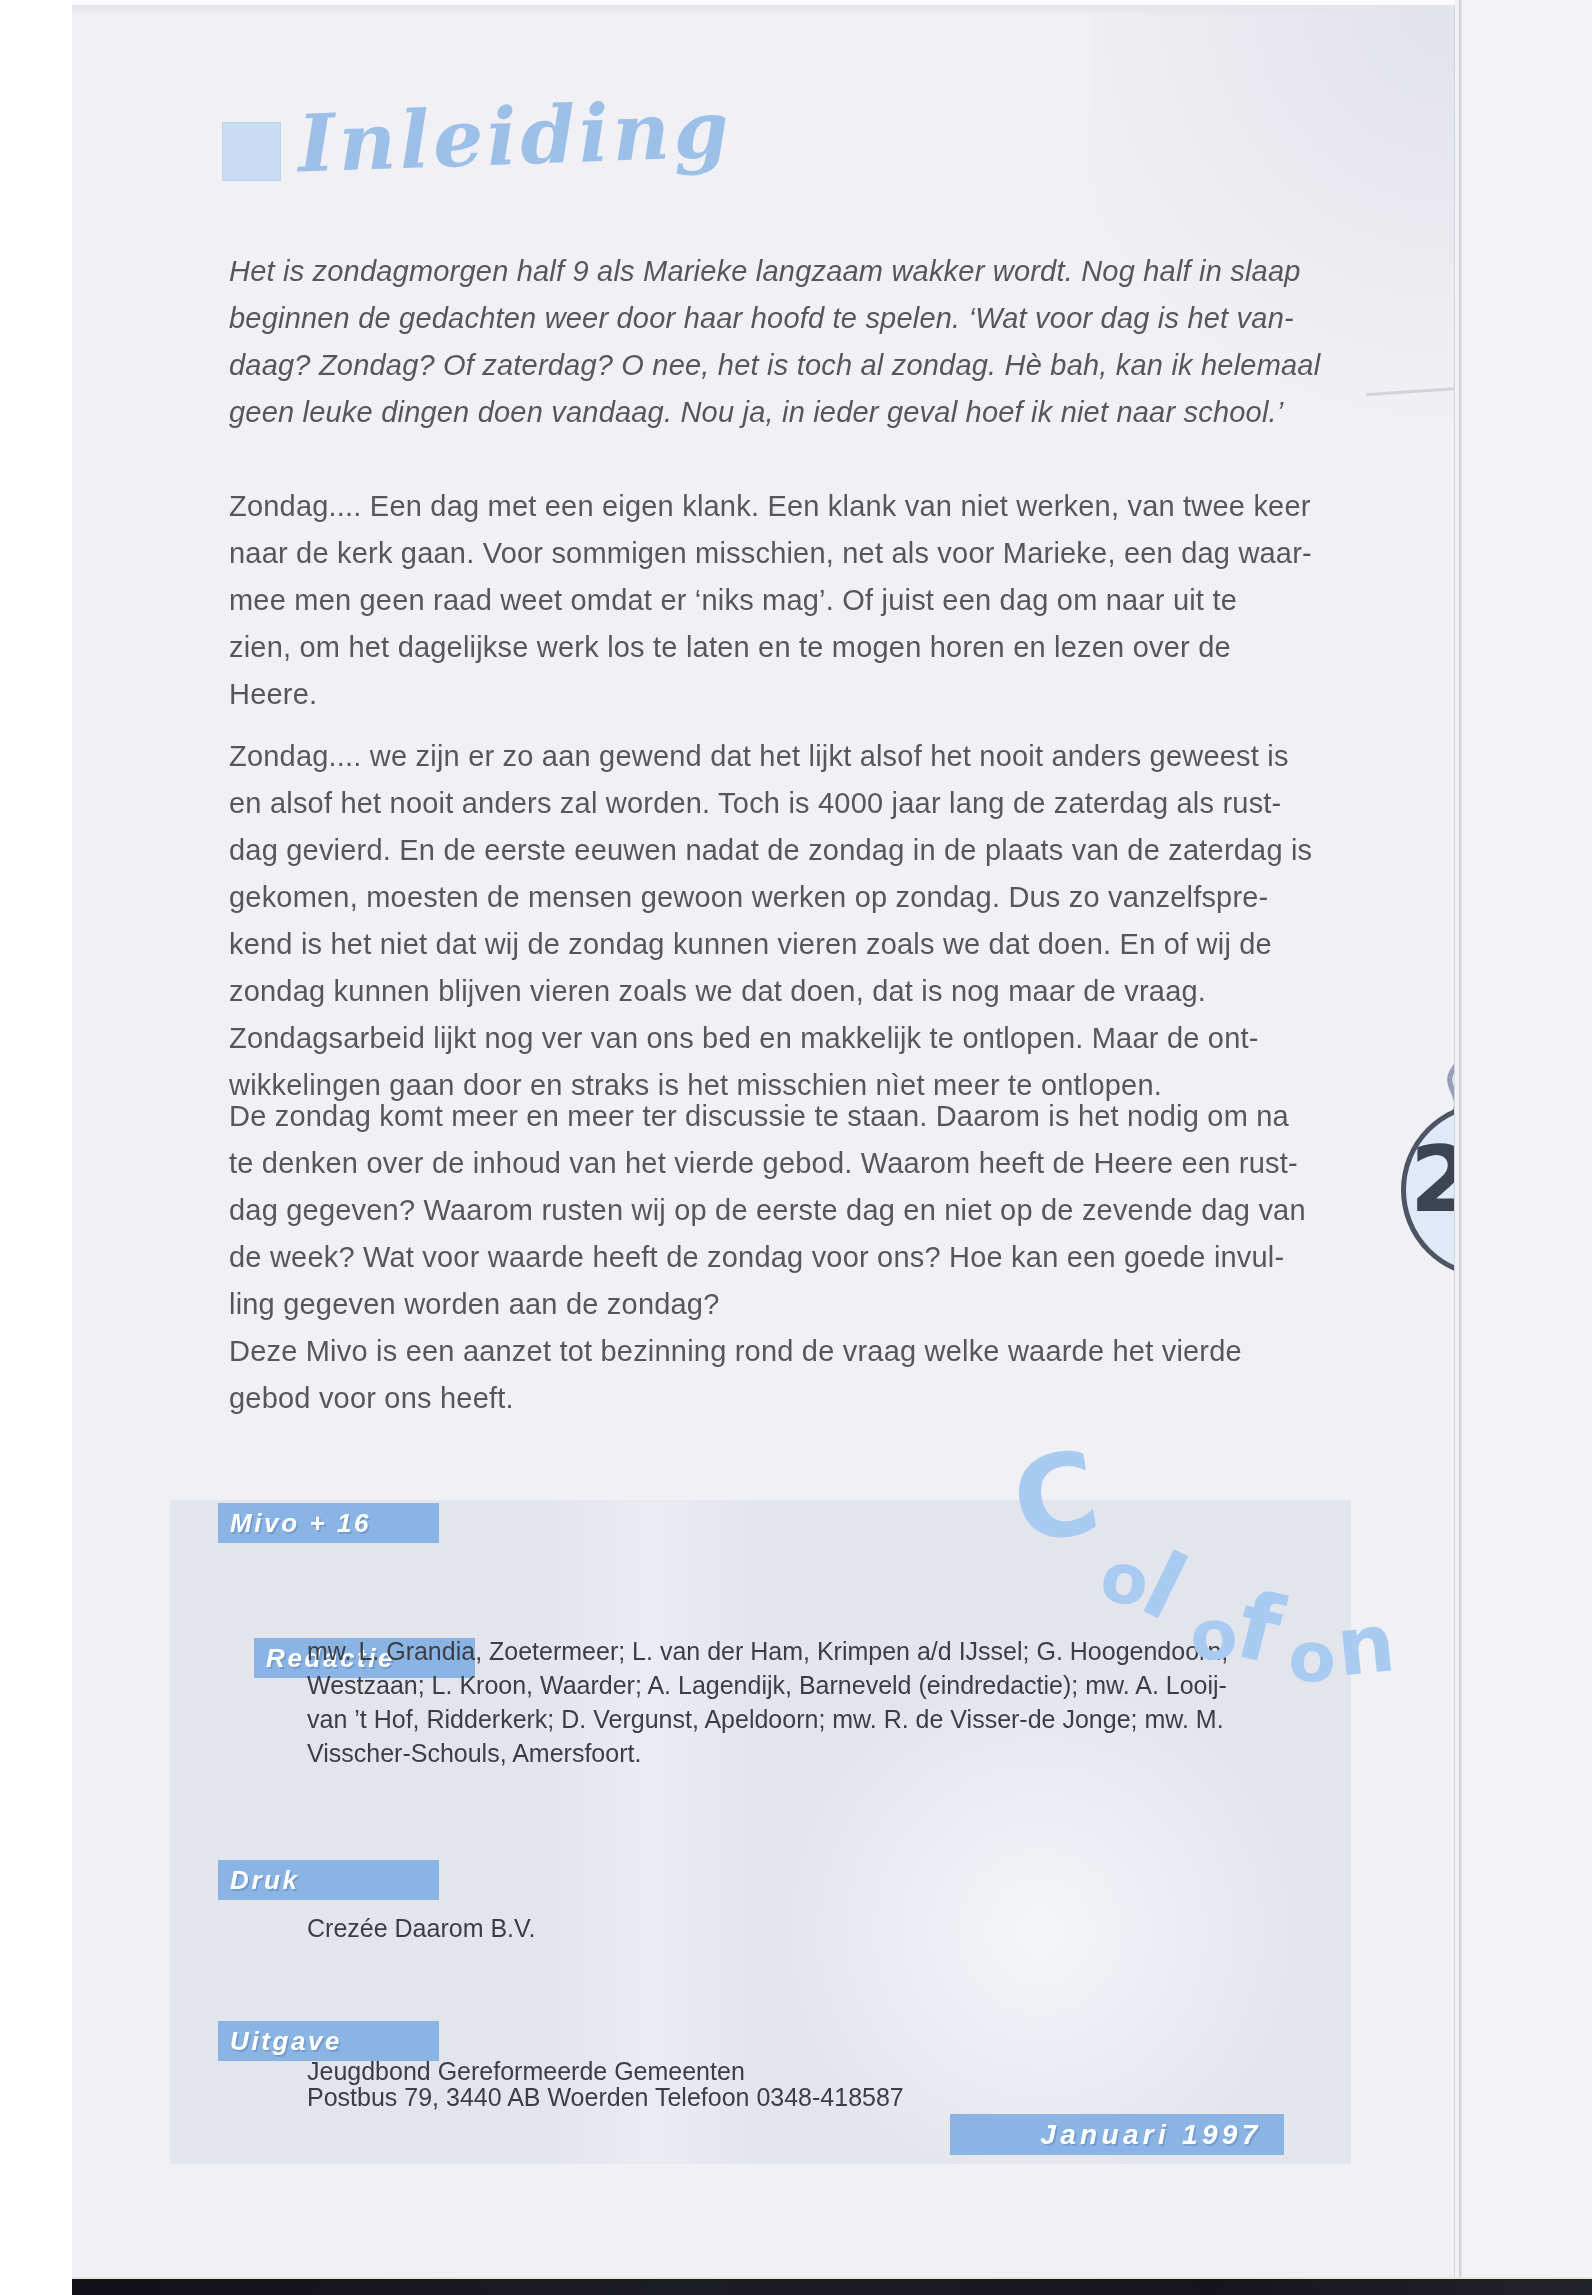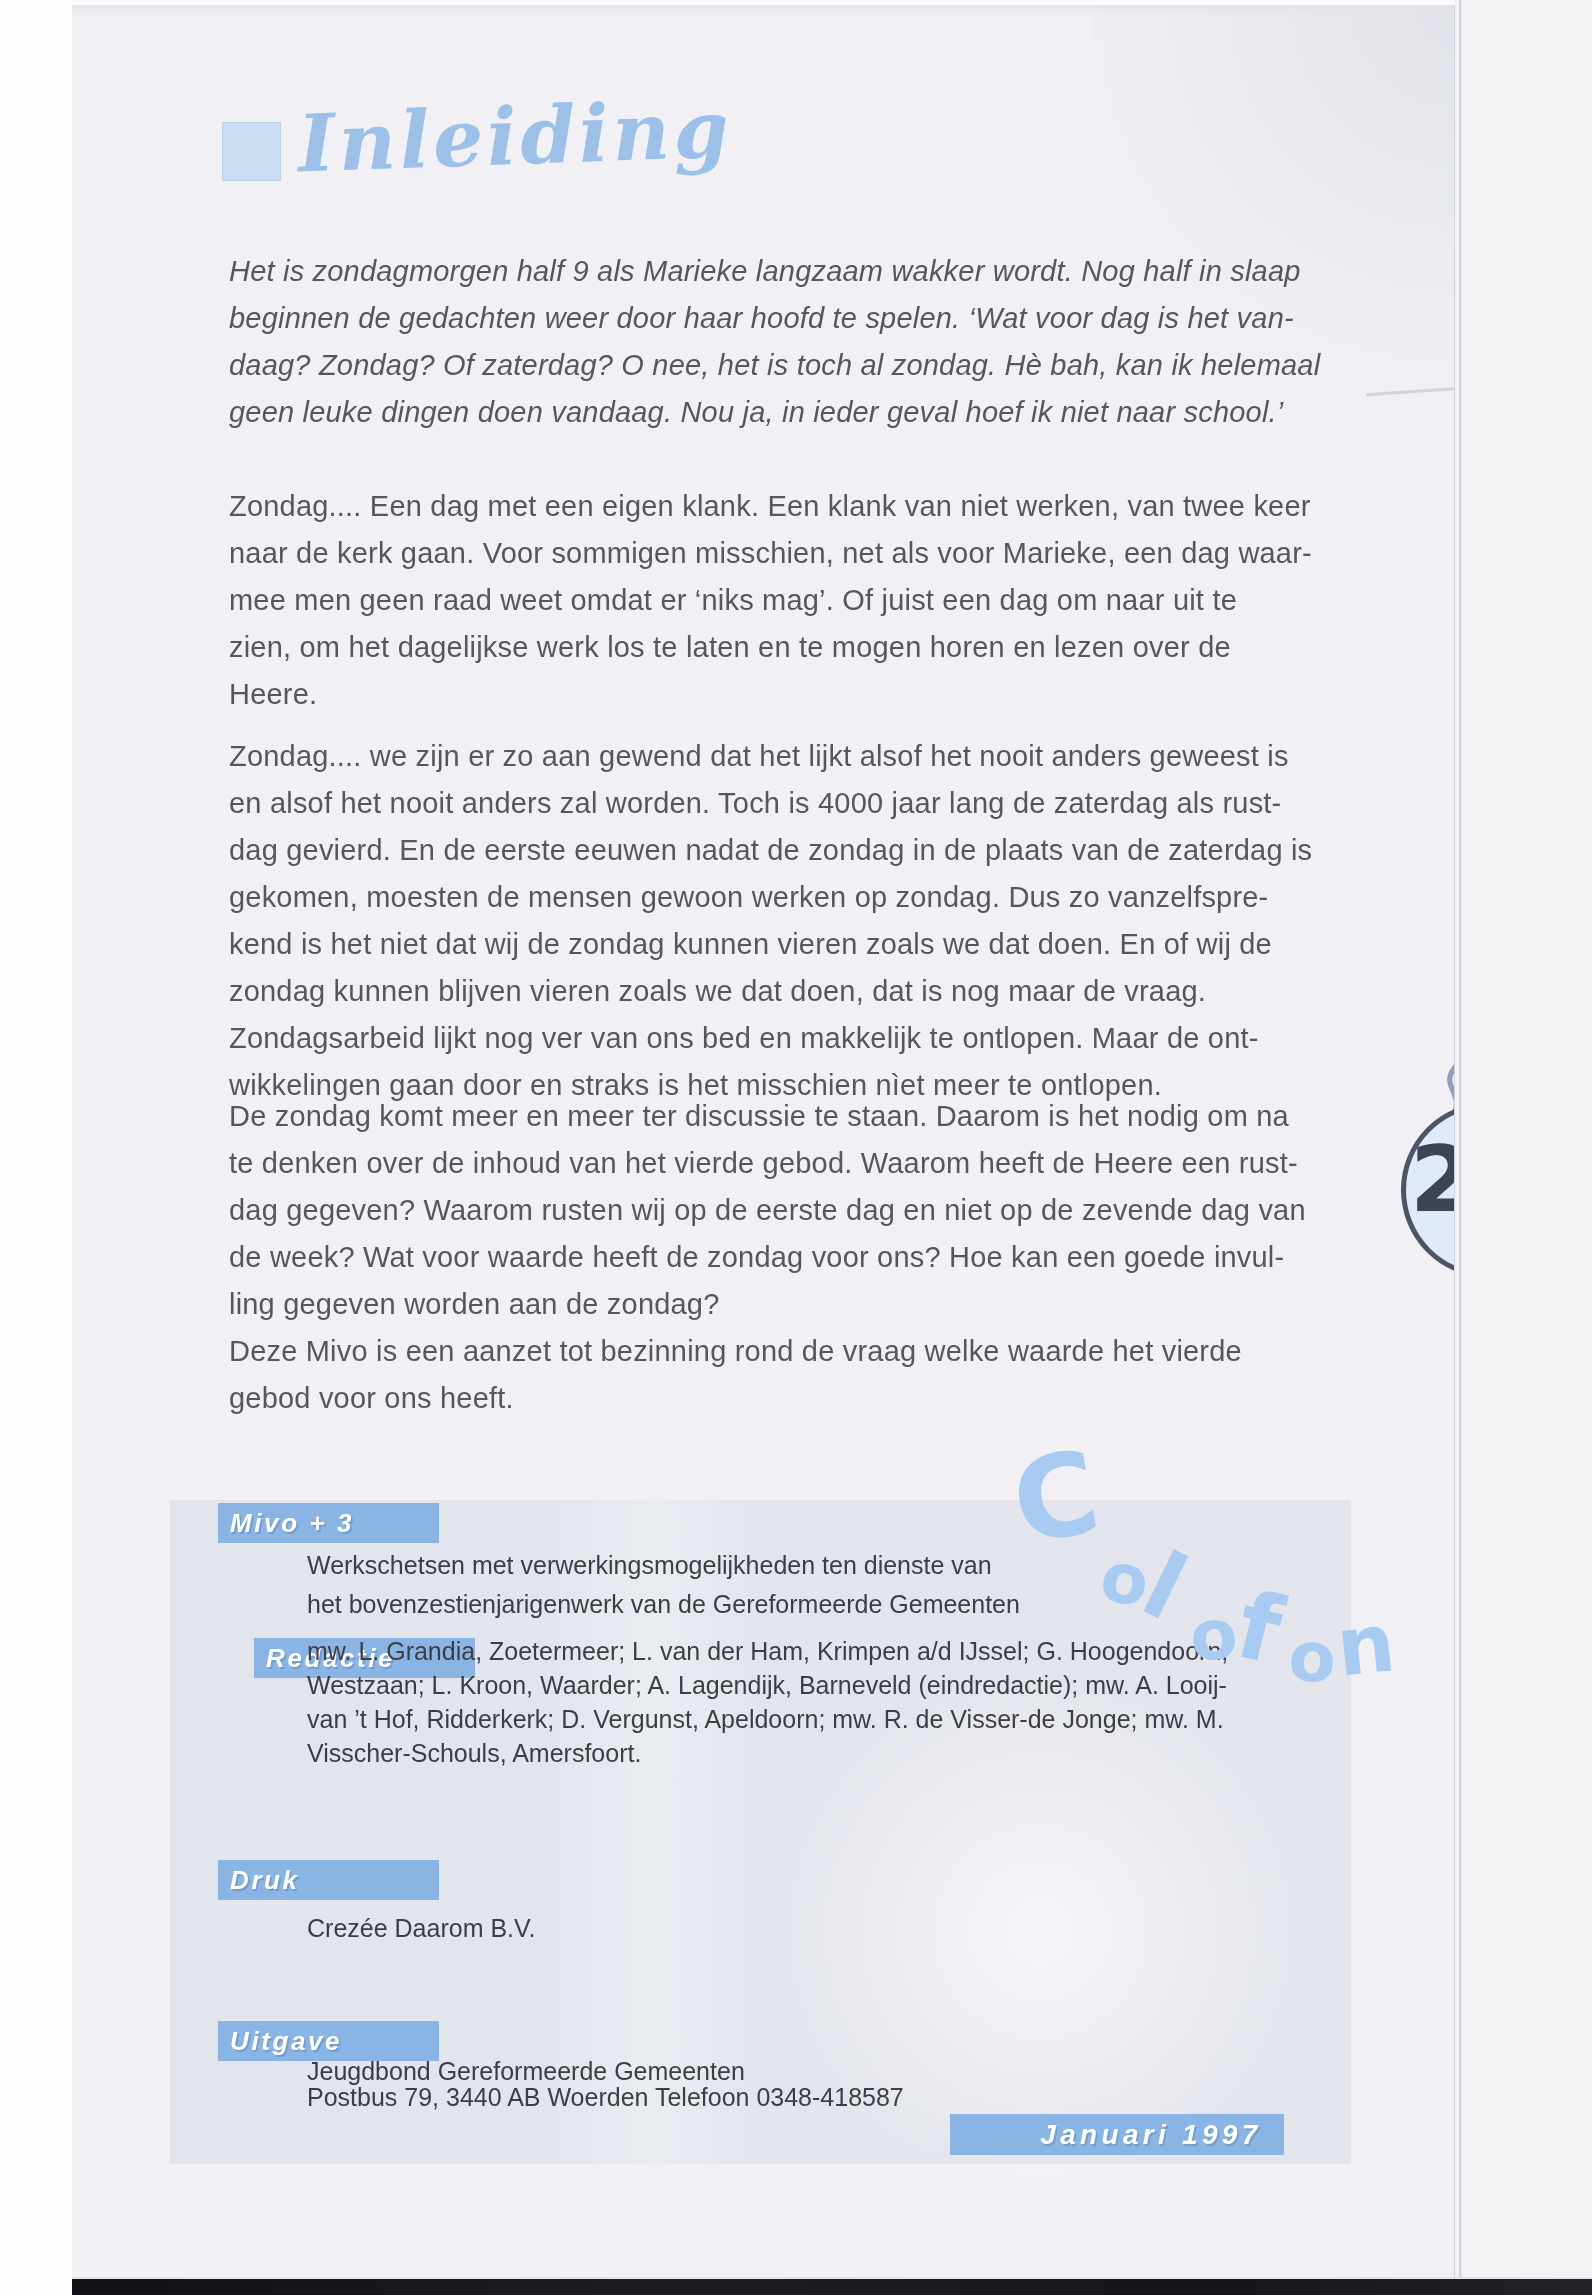--- a/index.html
+++ b/index.html
@@ -104,23 +104,21 @@
 dag gegeven? Waarom rusten wij op de eerste dag en niet op de zevende dag van
 de week? Wat voor waarde heeft de zondag voor ons? Hoe kan een goede invul-
 ling gegeven worden aan de zondag?
 Deze Mivo is een aanzet tot bezinning rond de vraag welke waarde het vierde
 gebod voor ons heeft.</div>
 
     <div class="fold-mark"></div>
 
     <div class="panel"></div>
 
-    <div class="col-label lab0">Mivo + 3</div>
-    <div class="col-text txt0">Werkschetsen met verwerkingsmogelijkheden ten dienste van
-het bovenzestienjarigenwerk van de Gereformeerde Gemeenten</div>
+    <div class="col-label lab0">Mivo + 16</div>
 
     <div class="col-label lab1">Redactie</div>
     <div class="col-text txt1">mw. L. Grandia, Zoetermeer; L. van der Ham, Krimpen a/d IJssel; G. Hoogendoorn,
 Westzaan; L. Kroon, Waarder; A. Lagendijk, Barneveld (eindredactie); mw. A. Looij-
 van ’t Hof, Ridderkerk; D. Vergunst, Apeldoorn; mw. R. de Visser-de Jonge; mw. M.
 Visscher-Schouls, Amersfoort.</div>
 
     <div class="col-label lab2">Druk</div>
     <div class="col-text txt2">Crezée Daarom B.V.</div>
 

